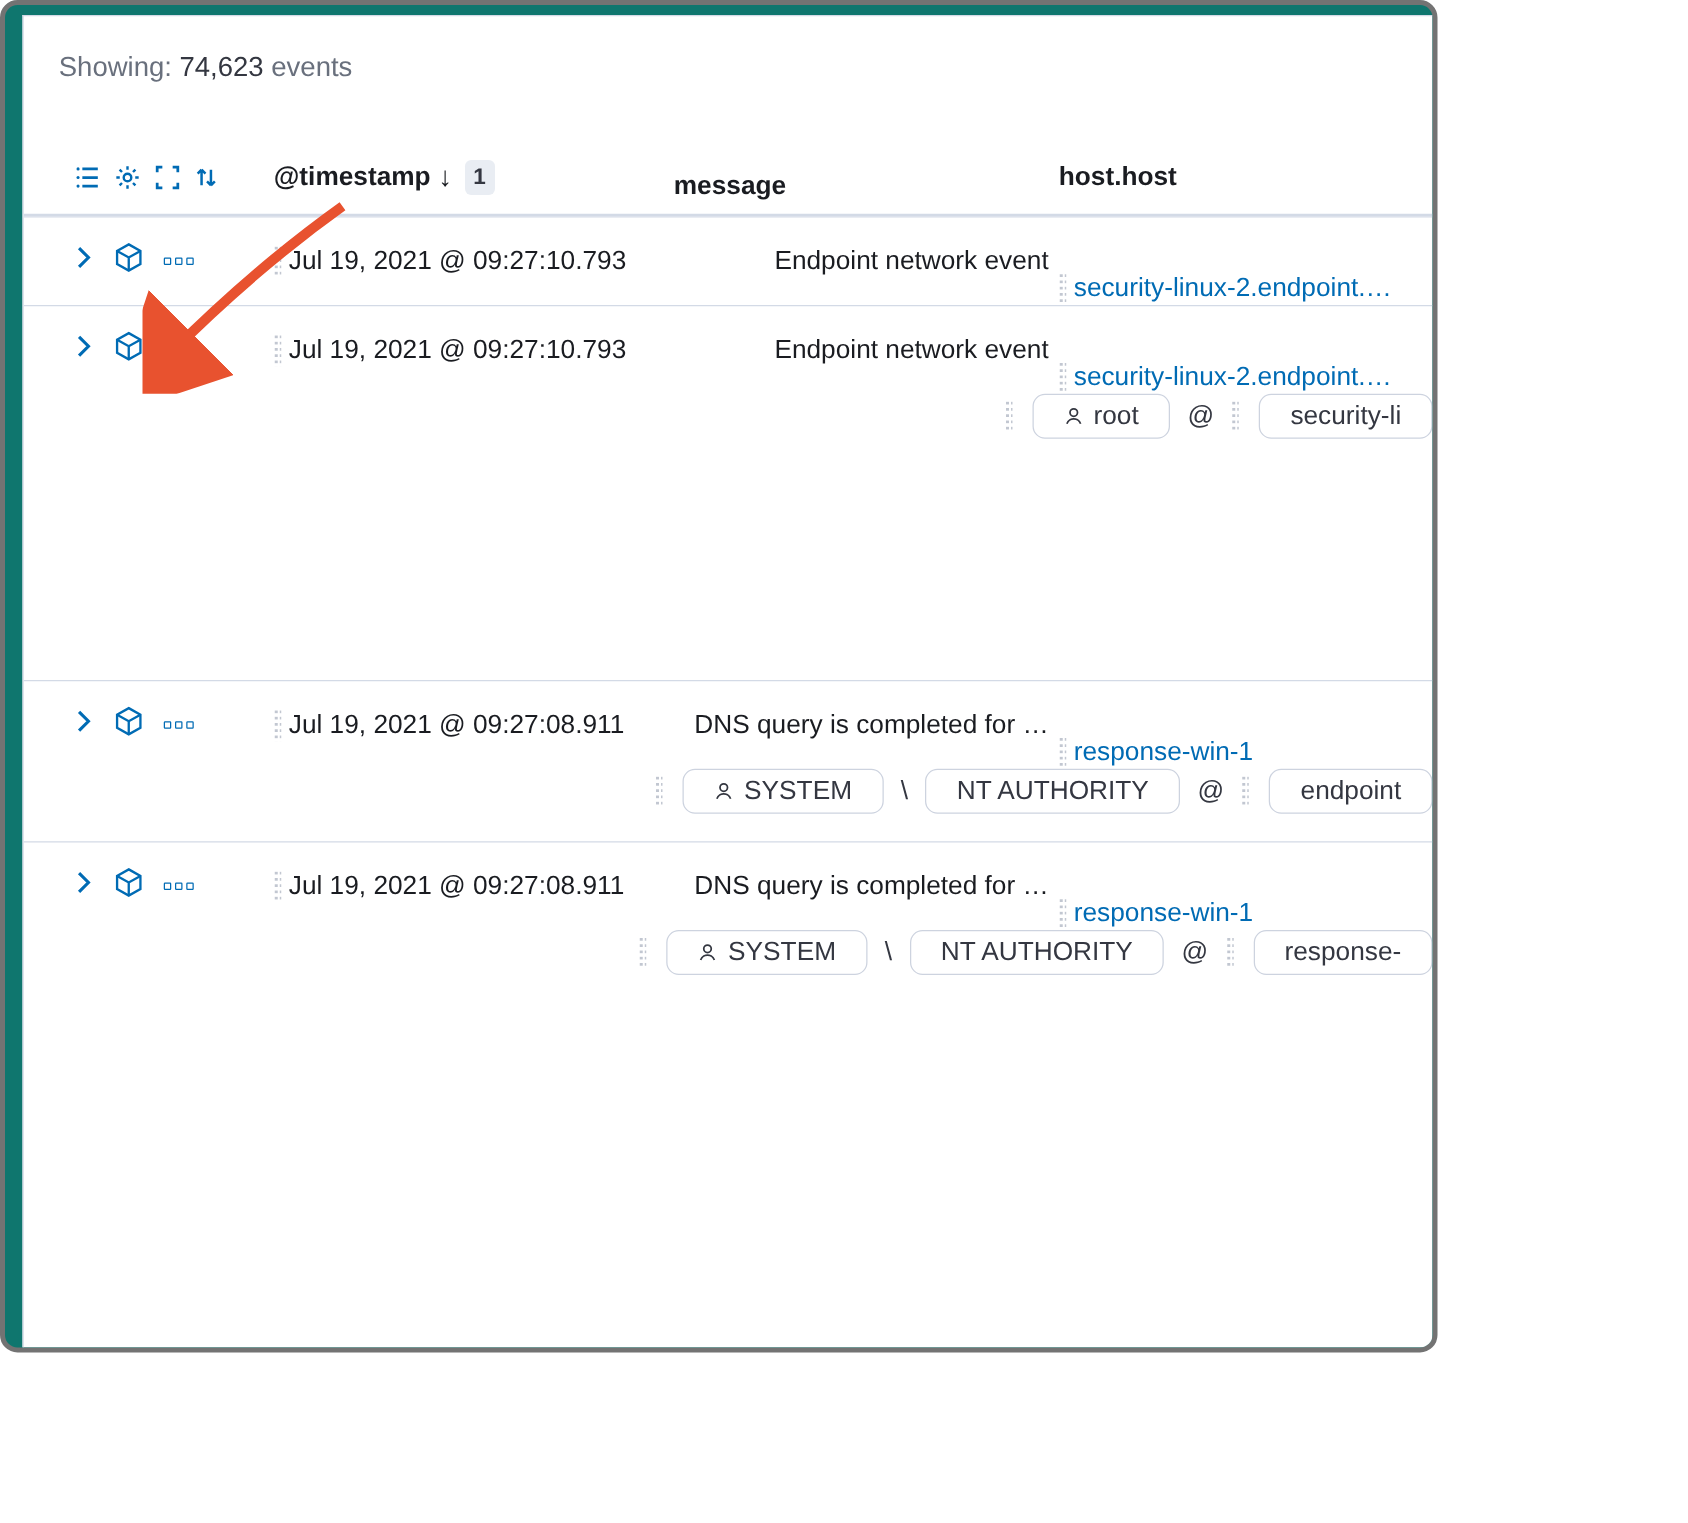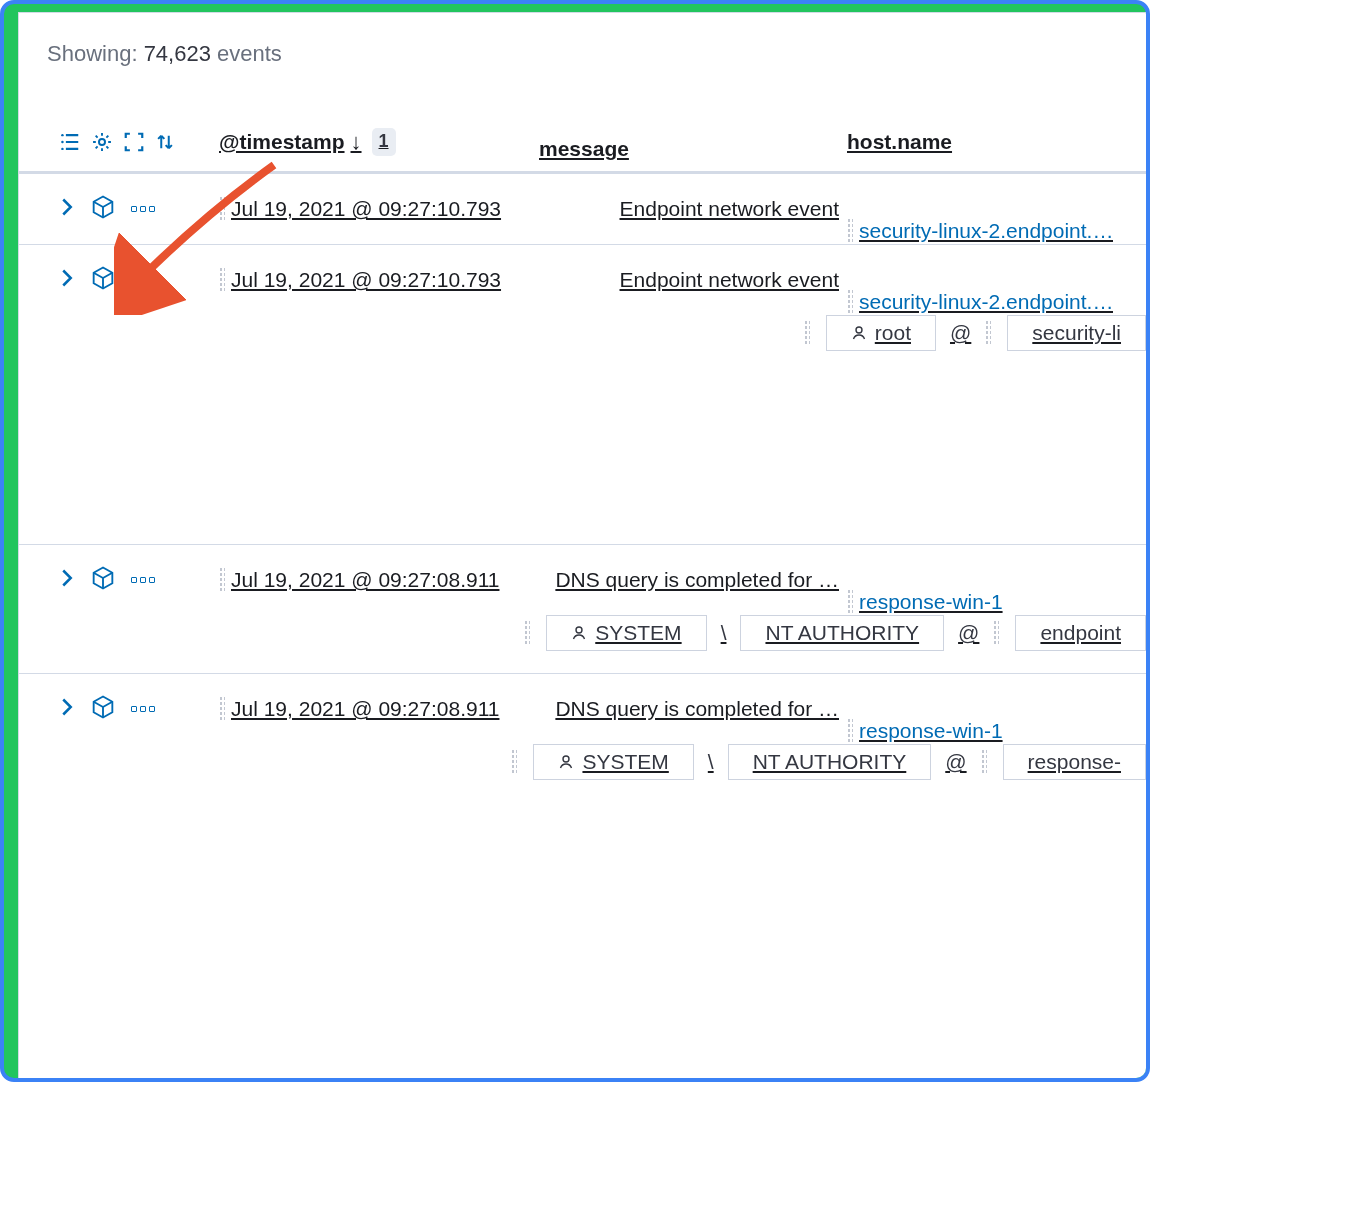--- a/index.html
+++ b/index.html
@@ -7,48 +7,47 @@
   body {
     font-family: -apple-system, BlinkMacSystemFont, "Segoe UI", Helvetica, Arial, sans-serif;
     font-size: 21px;
     color: #1a1c21;
     width: 1350px;
     height: 1218px;
     overflow: hidden;
     background: #fff;
   }
   .outer-frame {
-    border: 4px solid #3b82f6;
+    border: 4px solid #737373;
     border-radius: 14px;
     width: 1150px;
     height: 1082px;
     margin: 0;
     position: relative;
     overflow: hidden;
-    background: #22c55e;
+    background: #0f766e;
   }
   .inner {
     position: absolute;
     left: 14px; top: 8px; right: 0; bottom: 0;
     border-top: 1px solid #d3dae6;
     border-left: 1px solid #d3dae6;
     background: #fff;
     padding: 0;
     overflow: hidden;
   }
   .showing {
     padding: 28px 0 0 28px;
     color: #69707d;
     font-size: 22px;
   }
   .showing .count { color: #343741; }
   .table {
     margin-top: 55px;
     width: 100%;
-    text-decoration: underline;
   }
   .thead {
     display: flex;
     align-items: center;
     padding: 0 0 10px 40px;
     border-bottom: 2px solid #d3dae6;
   }
   .col-controls {
     width: 160px;
     display: flex;
@@ -111,21 +110,21 @@
     flex-shrink: 0;
   }
 
   .ts-cell { width: 320px; display: flex; align-items: center; }
   .msg-cell { width: 300px; white-space: nowrap; overflow: hidden; text-overflow: ellipsis; text-align: right; }
   .host-cell { flex: 1; display: flex; align-items: center; padding-left: 8px; white-space: nowrap; overflow: hidden; margin-top: 44px; }
   .host-cell .link { color: #006bb4; overflow: hidden; text-overflow: ellipsis; }
 
   .pill {
     display: inline-flex; align-items: center;
-    border: 1px solid #cdd3df; border-radius: 0;
+    border: 1px solid #cdd3df; border-radius: 10px;
     padding: 5px 24px; gap: 8px;
     font-size: 21px; color: #343741;
     background: #fff;
     white-space: nowrap;
   }
   .sep { color: #343741; padding: 0 4px; }
 
   .arrow-annotation {
     position: absolute;
     left: 95px; top: 142px;
@@ -179,21 +178,21 @@
         </div>
         <div class="col-timestamp">
           <span>@timestamp</span>
           <span class="arrow-down">↓</span>
           <span class="sort-badge">1</span>
         </div>
         <div class="col-message">
           <span>message</span>
         </div>
         <div class="col-host">
-          <span>host.name</span>
+          <span>host.host</span>
         </div>
       </div>
 
       <div class="row">
         <div class="row-main">
           <div class="ctrl-group">
             <span class="chevron">
               <svg width="16" height="20" viewBox="0 0 10 16">
                   <path d="M2 2l6 6-6 6" fill="none" stroke="#006bb4" stroke-width="2"></path>
                 </svg>

